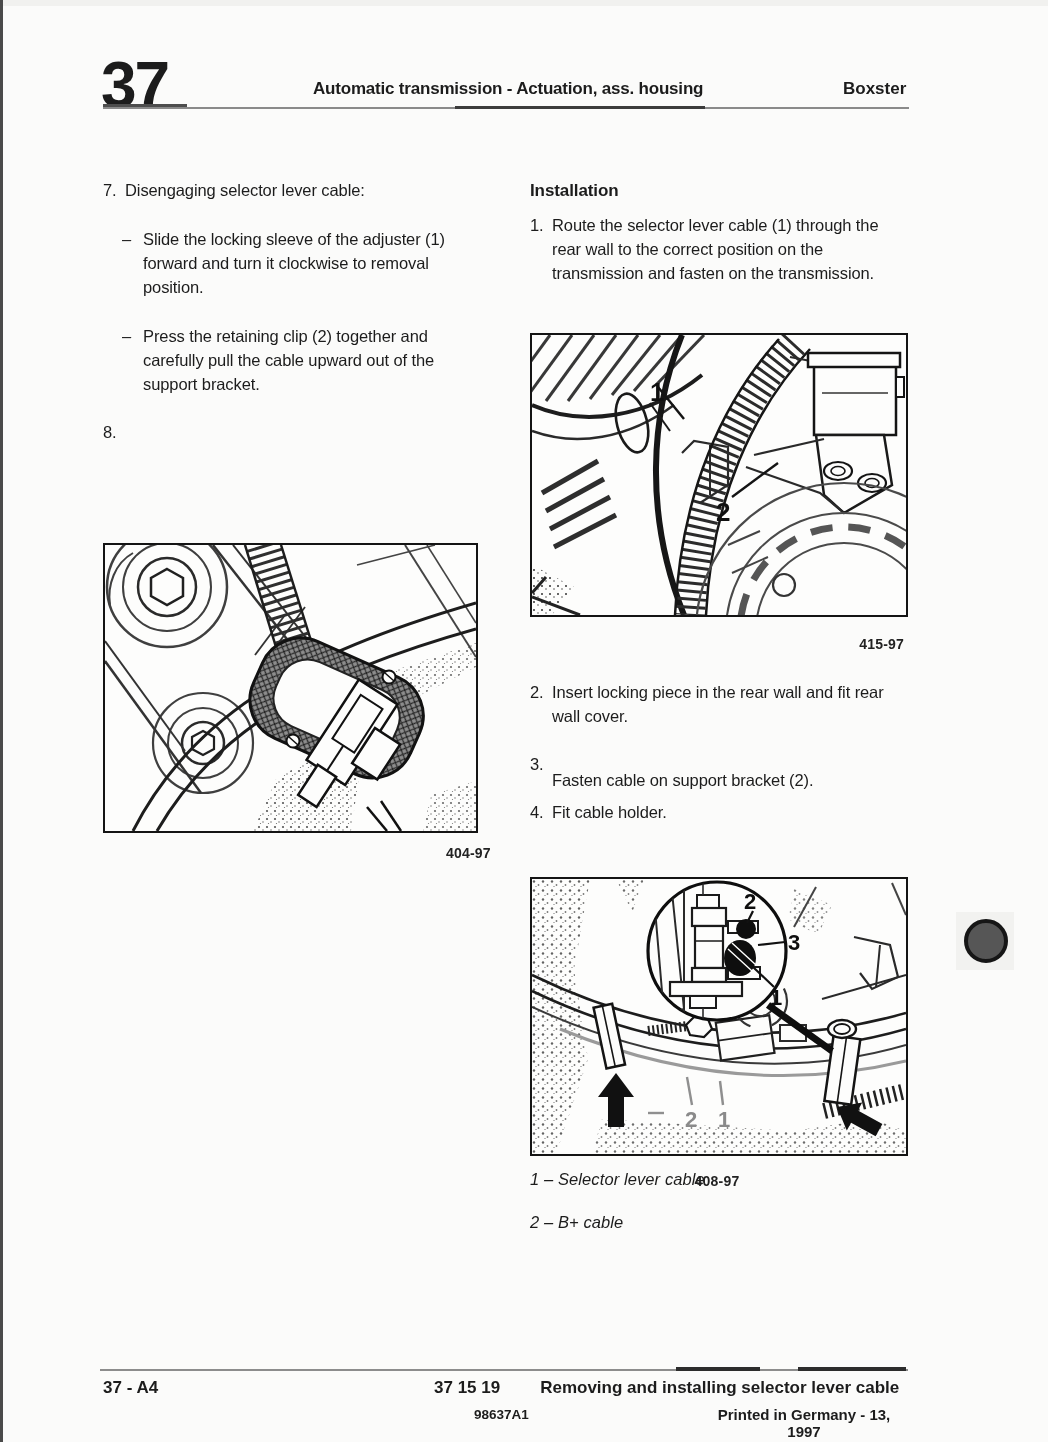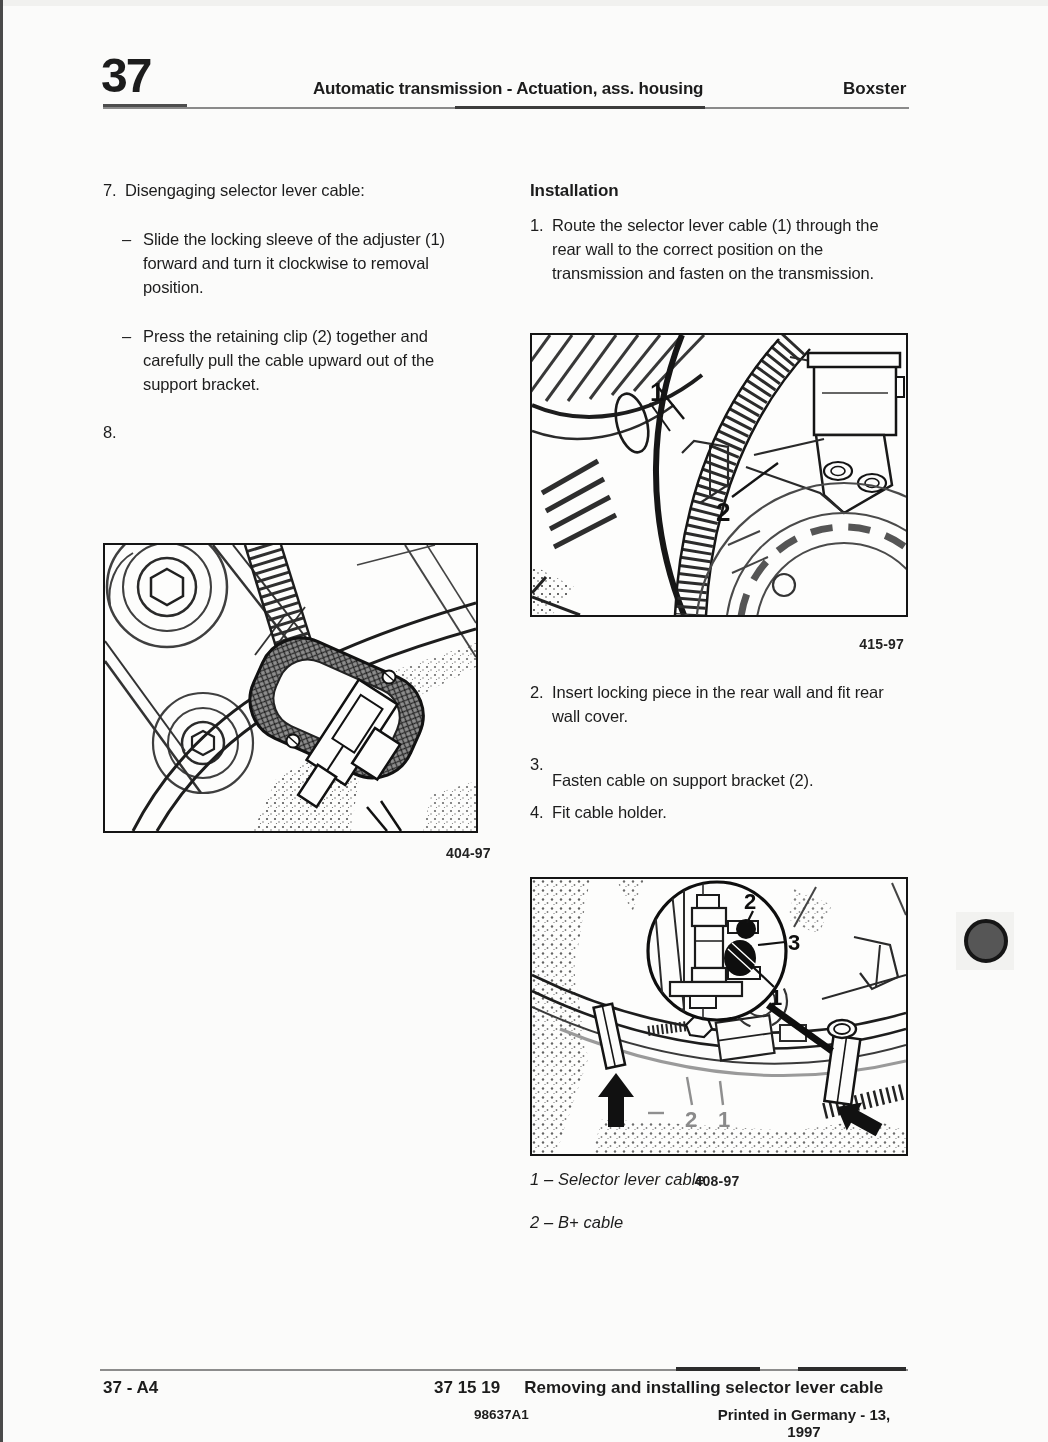--- a/index.html
+++ b/index.html
@@ -6,21 +6,21 @@
   #page{
     position:relative;width:1048px;height:1442px;overflow:hidden;
     background:#fbfbfa;color:#1c1c1c;
     font-family:"Liberation Sans", sans-serif;
   }
   .abs{position:absolute;}
   .edge-left{left:0;top:0;width:3px;height:1442px;background:#4a4a4a;}
   .top-strip{left:0;top:0;width:1048px;height:6px;background:#f1f1ef;}
 
   
-  .chapter{left:101px;top:48px;font-size:48px;font-weight:bold;letter-spacing:-2px;}
+  .chapter{left:101px;top:48px;font-size:64px;font-weight:bold;letter-spacing:-2px;}
   .chapter-rule{left:103px;top:104px;width:84px;height:3px;background:#4d4d4d;}
   .header-title{left:313px;top:79px;font-size:17px;font-weight:bold;letter-spacing:-0.2px;}
   .header-model{left:843px;top:79px;font-size:17px;font-weight:bold;}
   .header-rule{left:103px;top:107px;width:806px;height:2px;background:#8a8a8a;}
   .header-rule-dark{left:455px;top:106px;width:250px;height:3px;background:#3c3c3c;}
 
   
   .step{display:flex;font-size:16.5px;line-height:24px;letter-spacing:-0.1px;}
   .step .num{width:22px;flex:0 0 22px;}
   .bullet{display:flex;font-size:16.5px;line-height:24px;letter-spacing:-0.1px;}
@@ -37,21 +37,21 @@
   
   .punch-square{left:956px;top:912px;width:58px;height:58px;background:#f2f2f0;}
   .punch-hole{left:964px;top:919px;width:44px;height:44px;border-radius:50%;
     background:#565656;border:4px solid #161616;box-sizing:border-box;}
 
   
   .footer-rule{left:100px;top:1369px;width:808px;height:2px;background:#8c8c8c;}
   .footer-rule-d1{left:676px;top:1367px;width:84px;height:4px;background:#2c2c2c;}
   .footer-rule-d2{left:798px;top:1367px;width:108px;height:4px;background:#2c2c2c;}
   .footer-ref{left:103px;top:1378px;font-size:17px;font-weight:bold;}
-  .footer-center{left:434px;top:1378px;font-size:17px;font-weight:bold;display:flex;gap:24px;}
+  .footer-center{left:434px;top:1378px;font-size:17px;font-weight:bold;display:flex;gap:40px;}
   .footer-doc{left:474px;top:1407px;font-size:13.5px;font-weight:bold;}
   .footer-printed{left:700px;top:1406px;width:208px;text-align:center;font-size:15px;font-weight:bold;}
 </style>
 </head>
 <body>
 
 <div id="page">
 
   <div class="abs top-strip"></div>
   <div class="abs edge-left"></div>

